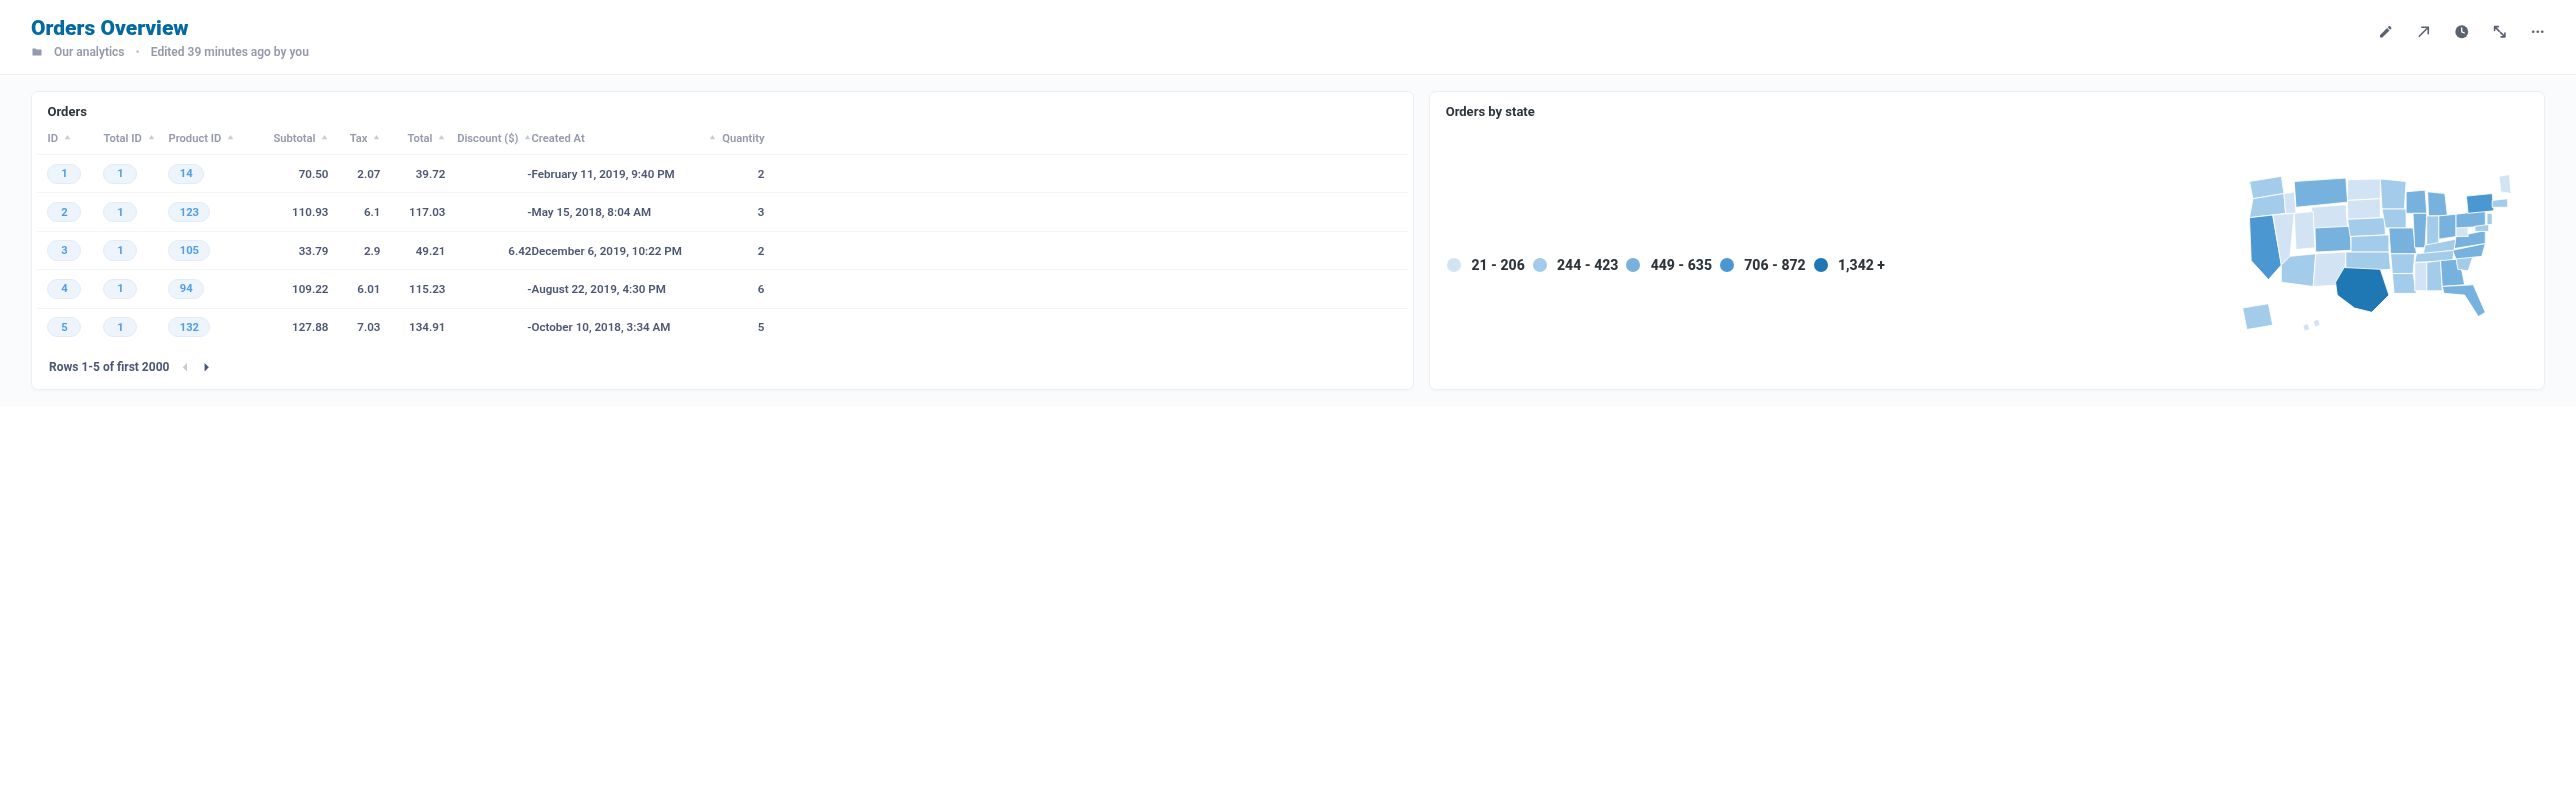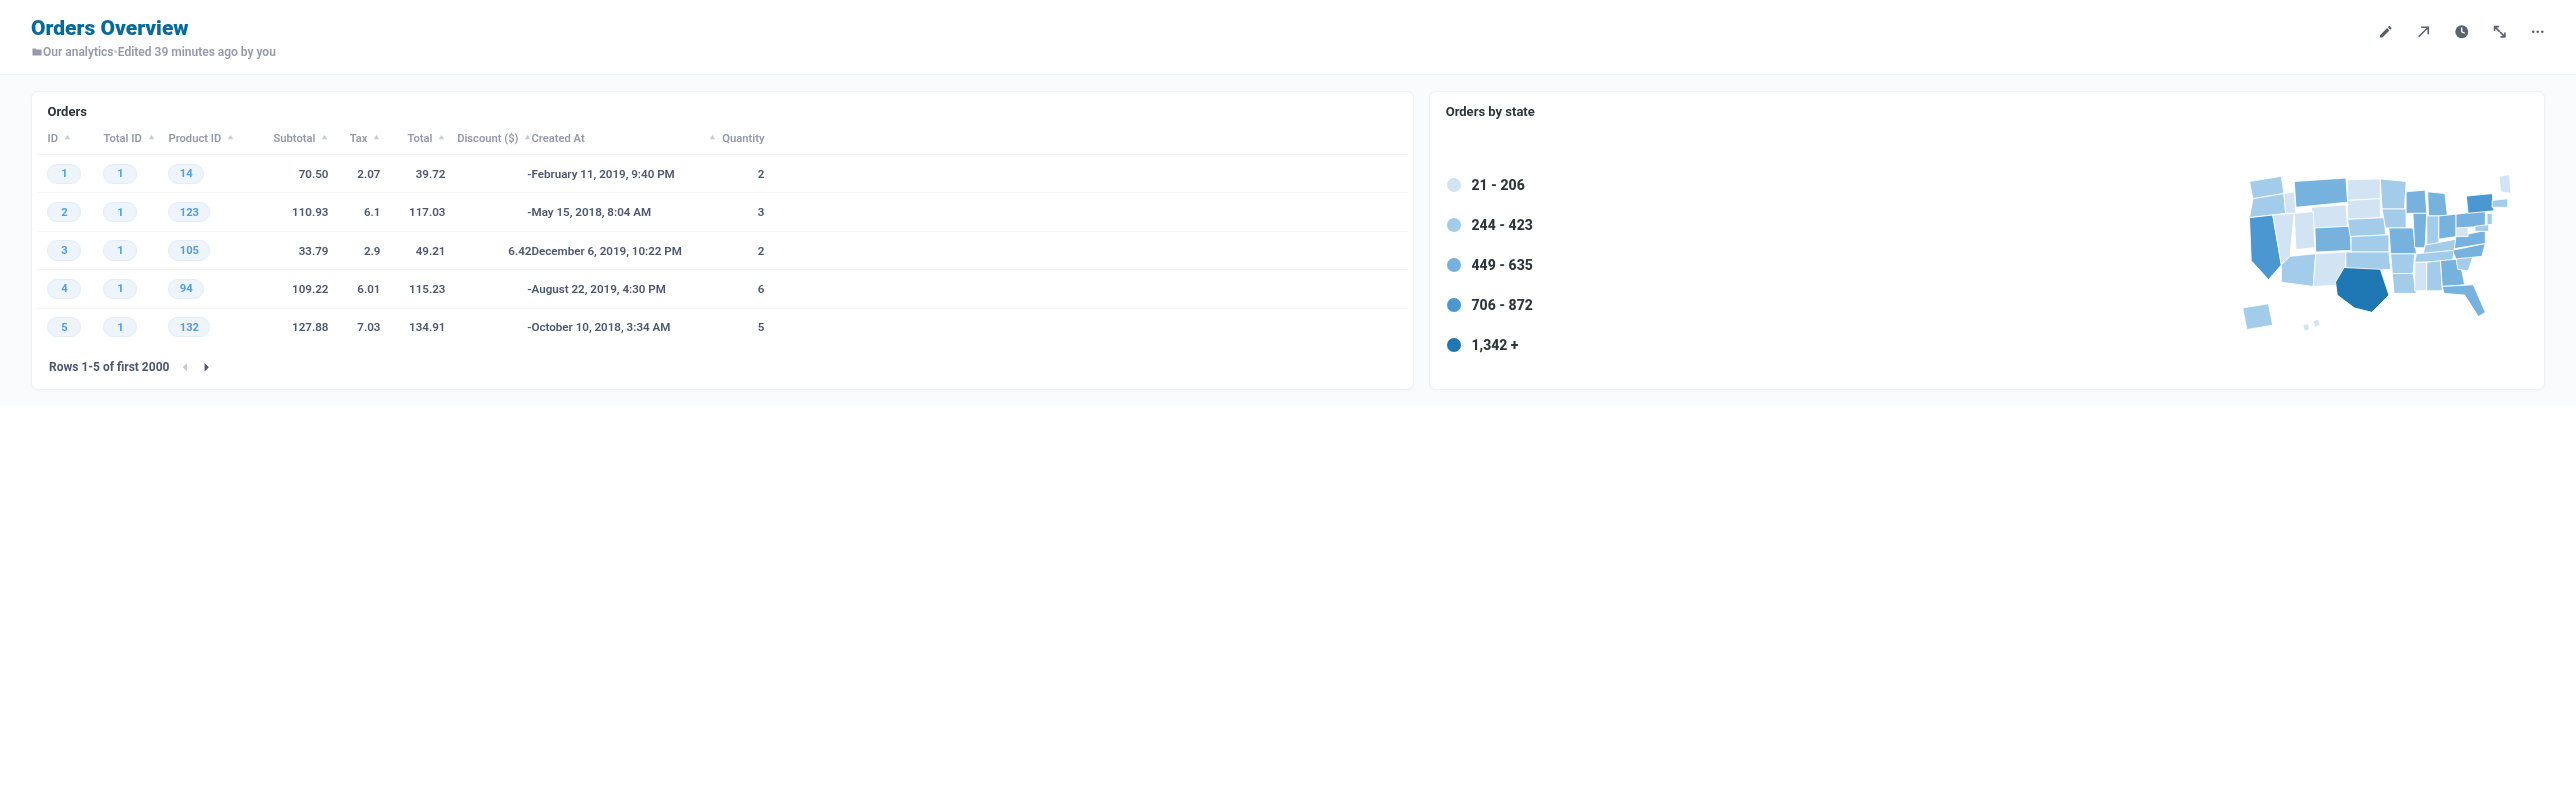--- a/index.html
+++ b/index.html
@@ -19,21 +19,21 @@
   .header-left {}
   .page-title {
     font-size: 21px;
     font-weight: 900;
     color: #0369a1;
     margin-bottom: 5.2px;
   }
   .breadcrumb {
     display: flex;
     align-items: center;
-    gap: 0;
+    gap: 11px;
     color: #949aab;
     font-size: 12px;
     font-weight: 600;
   }
   .breadcrumb .dot { color: #c5cad2; }
   .breadcrumb .folder-icon { width: 12px; height: 12px; fill: #949aab; }
   .header-actions {
     display: flex;
     align-items: center;
     gap: 22.4px;
@@ -131,22 +131,22 @@
   
   .map-body {
     display: flex;
     align-items: center;
     padding: 8.6px 17px 17px 17px;
     gap: 17px;
     flex: 1;
   }
   .legend {
     display: flex;
-    flex-direction: column;
-    gap: 24px;
+    flex-direction: row;
+    gap: 8px;
     padding-top: 26px;
   }
   .legend-row {
     display: flex;
     align-items: center;
     gap: 10.3px;
     font-size: 14px;
     font-weight: 800;
     color: #2e353b;
   }

